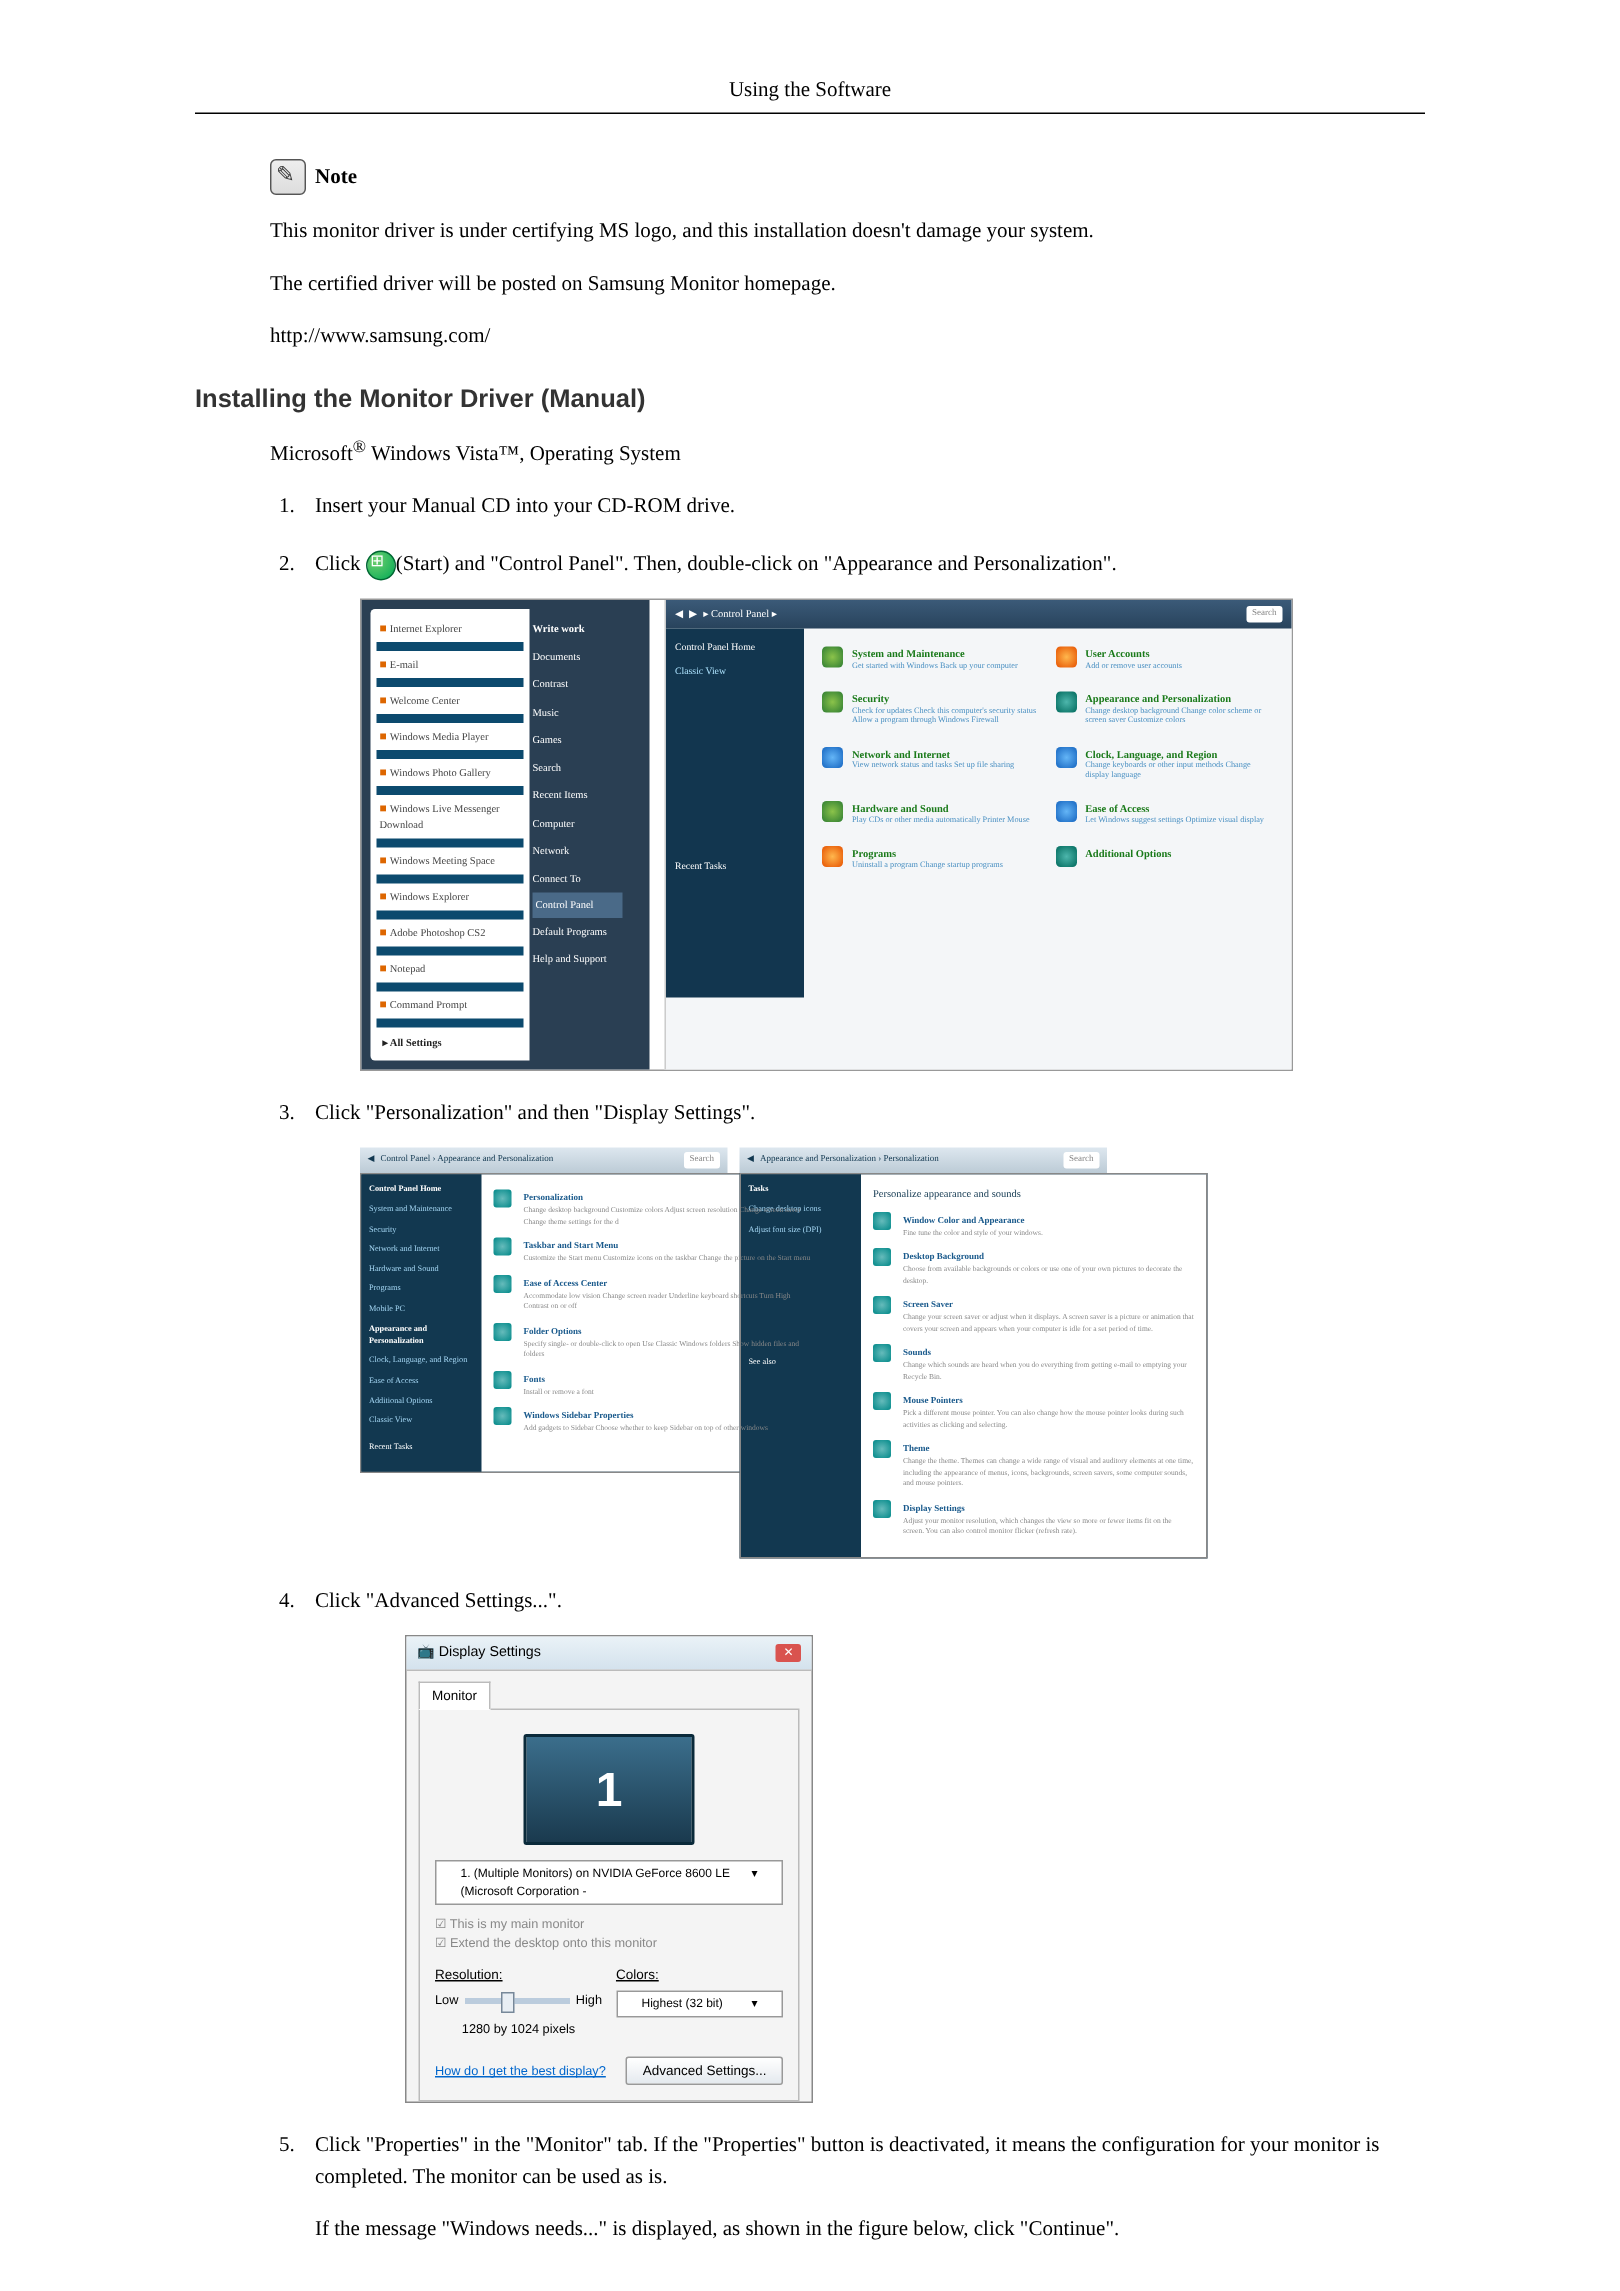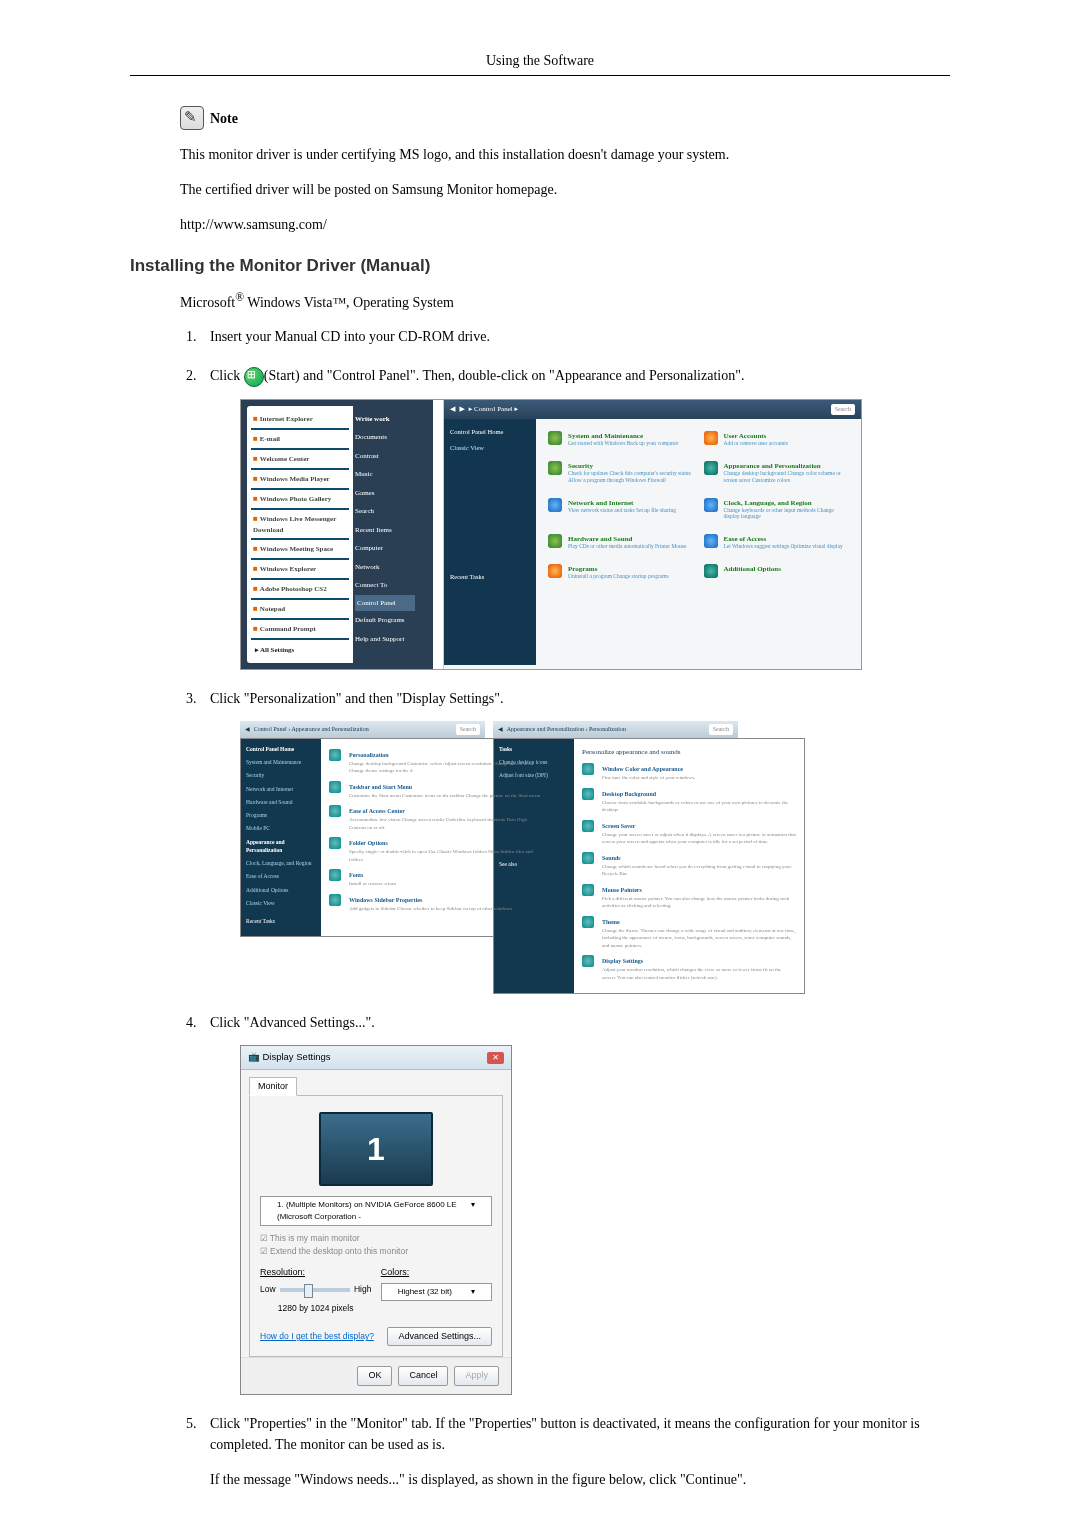--- a/index.html
+++ b/index.html
@@ -107,22 +107,21 @@
     background: #fff;
     border-radius: 3px 0 0 3px;
     padding: 4px;
     color: #444;
     display: inline-block;
     width: 98px;
     vertical-align: top;
   }
   .vista-start .left-col .mi {
     padding: 3px 2px;
-    border-bottom: 2px solid #0c4a6e;
-    font-weight: bold;
+    border-bottom: 6px solid #0c4a6e;
   }
   .vista-start .left-col .mi::before {
     content: "■ ";
     color: #d60;
     font-size: 8px;
   }
   .vista-start .right-col {
     display: inline-block;
     width: 60px;
     vertical-align: top;
@@ -268,20 +267,21 @@
   }
   .pers-wrap { display: flex; flex-direction: column; width: 245px; }
 
   
   .display-settings {
     width: 270px;
     background: #f4f4f4;
     border: 1px solid #888;
     font-family: "Segoe UI", Arial, sans-serif;
     font-size: 9px;
+    margin-left: 30px;
   }
   .ds-title {
     background: linear-gradient(#eaf2f7, #d4e2ed);
     padding: 4px 7px;
     border-bottom: 1px solid #bbb;
     display: flex;
     align-items: center;
     font-size: 9.5px;
   }
   .ds-title .close {
@@ -657,25 +657,20 @@
                     <span>Highest (32 bit)</span>
                   </div>
               </div>
             </div>
             <div class="ds-footer">
               <span class="ds-link">How do I get the best display?</span>
               <span class="ds-btn">Advanced Settings...</span>
             </div>
           </div>
         </div>
-        <div class="ds-buttons">
-          <span class="ds-btn">OK</span>
-          <span class="ds-btn">Cancel</span>
-          <span class="ds-btn" style="color:#aaa">Apply</span>
-        </div>
       </div>
     </div>
   </li>
 
   <li>
     <span>Click "Properties" in the "Monitor" tab. If the "Properties" button is deactivated, it means the configuration for your monitor is completed. The monitor can be used as is.</span>
     <div class="step-extra" style="margin-left:0;margin-top:14px">If the message "Windows needs..." is displayed, as shown in the figure below, click "Continue".</div>
   </li>
 </ol>
 

